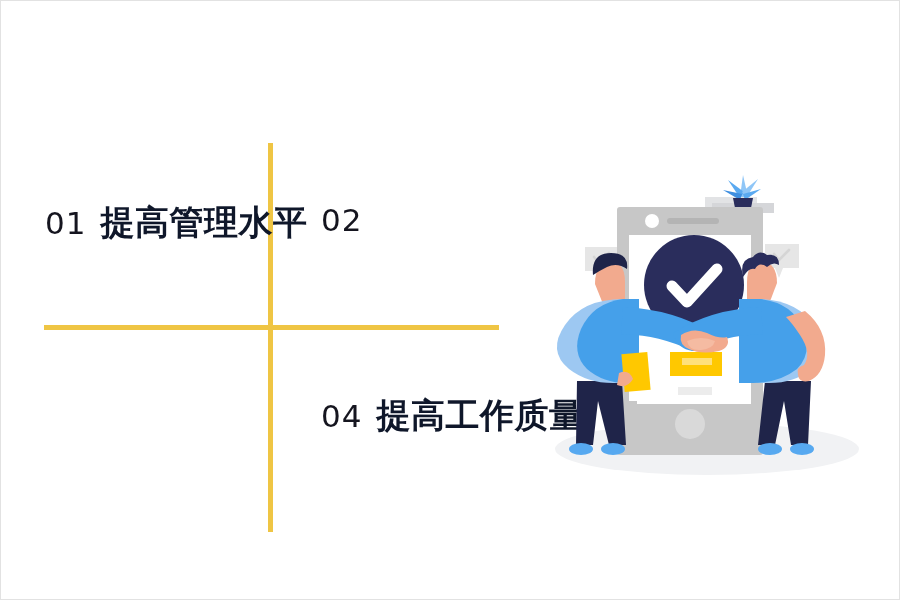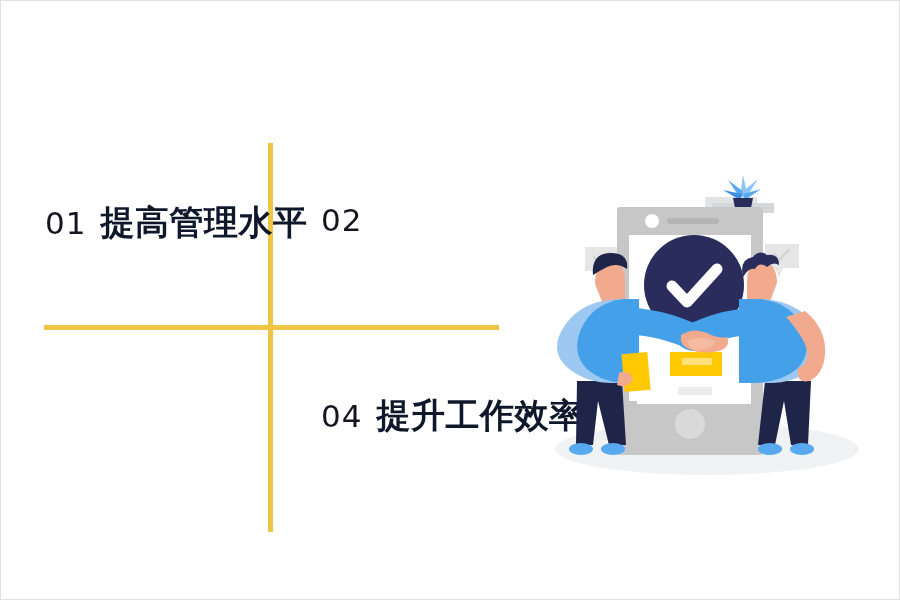--- a/index.html
+++ b/index.html
@@ -100,21 +100,21 @@
     <span class="label">提高管理水平</span>
   </div>
 
   <div class="item" id="item-03">
     <span class="num">02</span>
   </div>
 
 
   <div class="item" id="item-04">
     <span class="num">04</span>
-    <span class="label">提升工作效率</span>
+    <span class="label">提高工作质量</span>
   </div>
 
   <div id="illustration">
     <svg viewBox="0 0 340 325" xmlns="http://www.w3.org/2000/svg">
 
       <ellipse cx="170" cy="290" rx="152" ry="26" fill="#f1f2f4"></ellipse>
 
       <rect x="168" y="38" width="52" height="12" fill="#e2e3e5"></rect>
       <rect x="175" y="44" width="62" height="10" fill="#d5d6d9"></rect>
 

